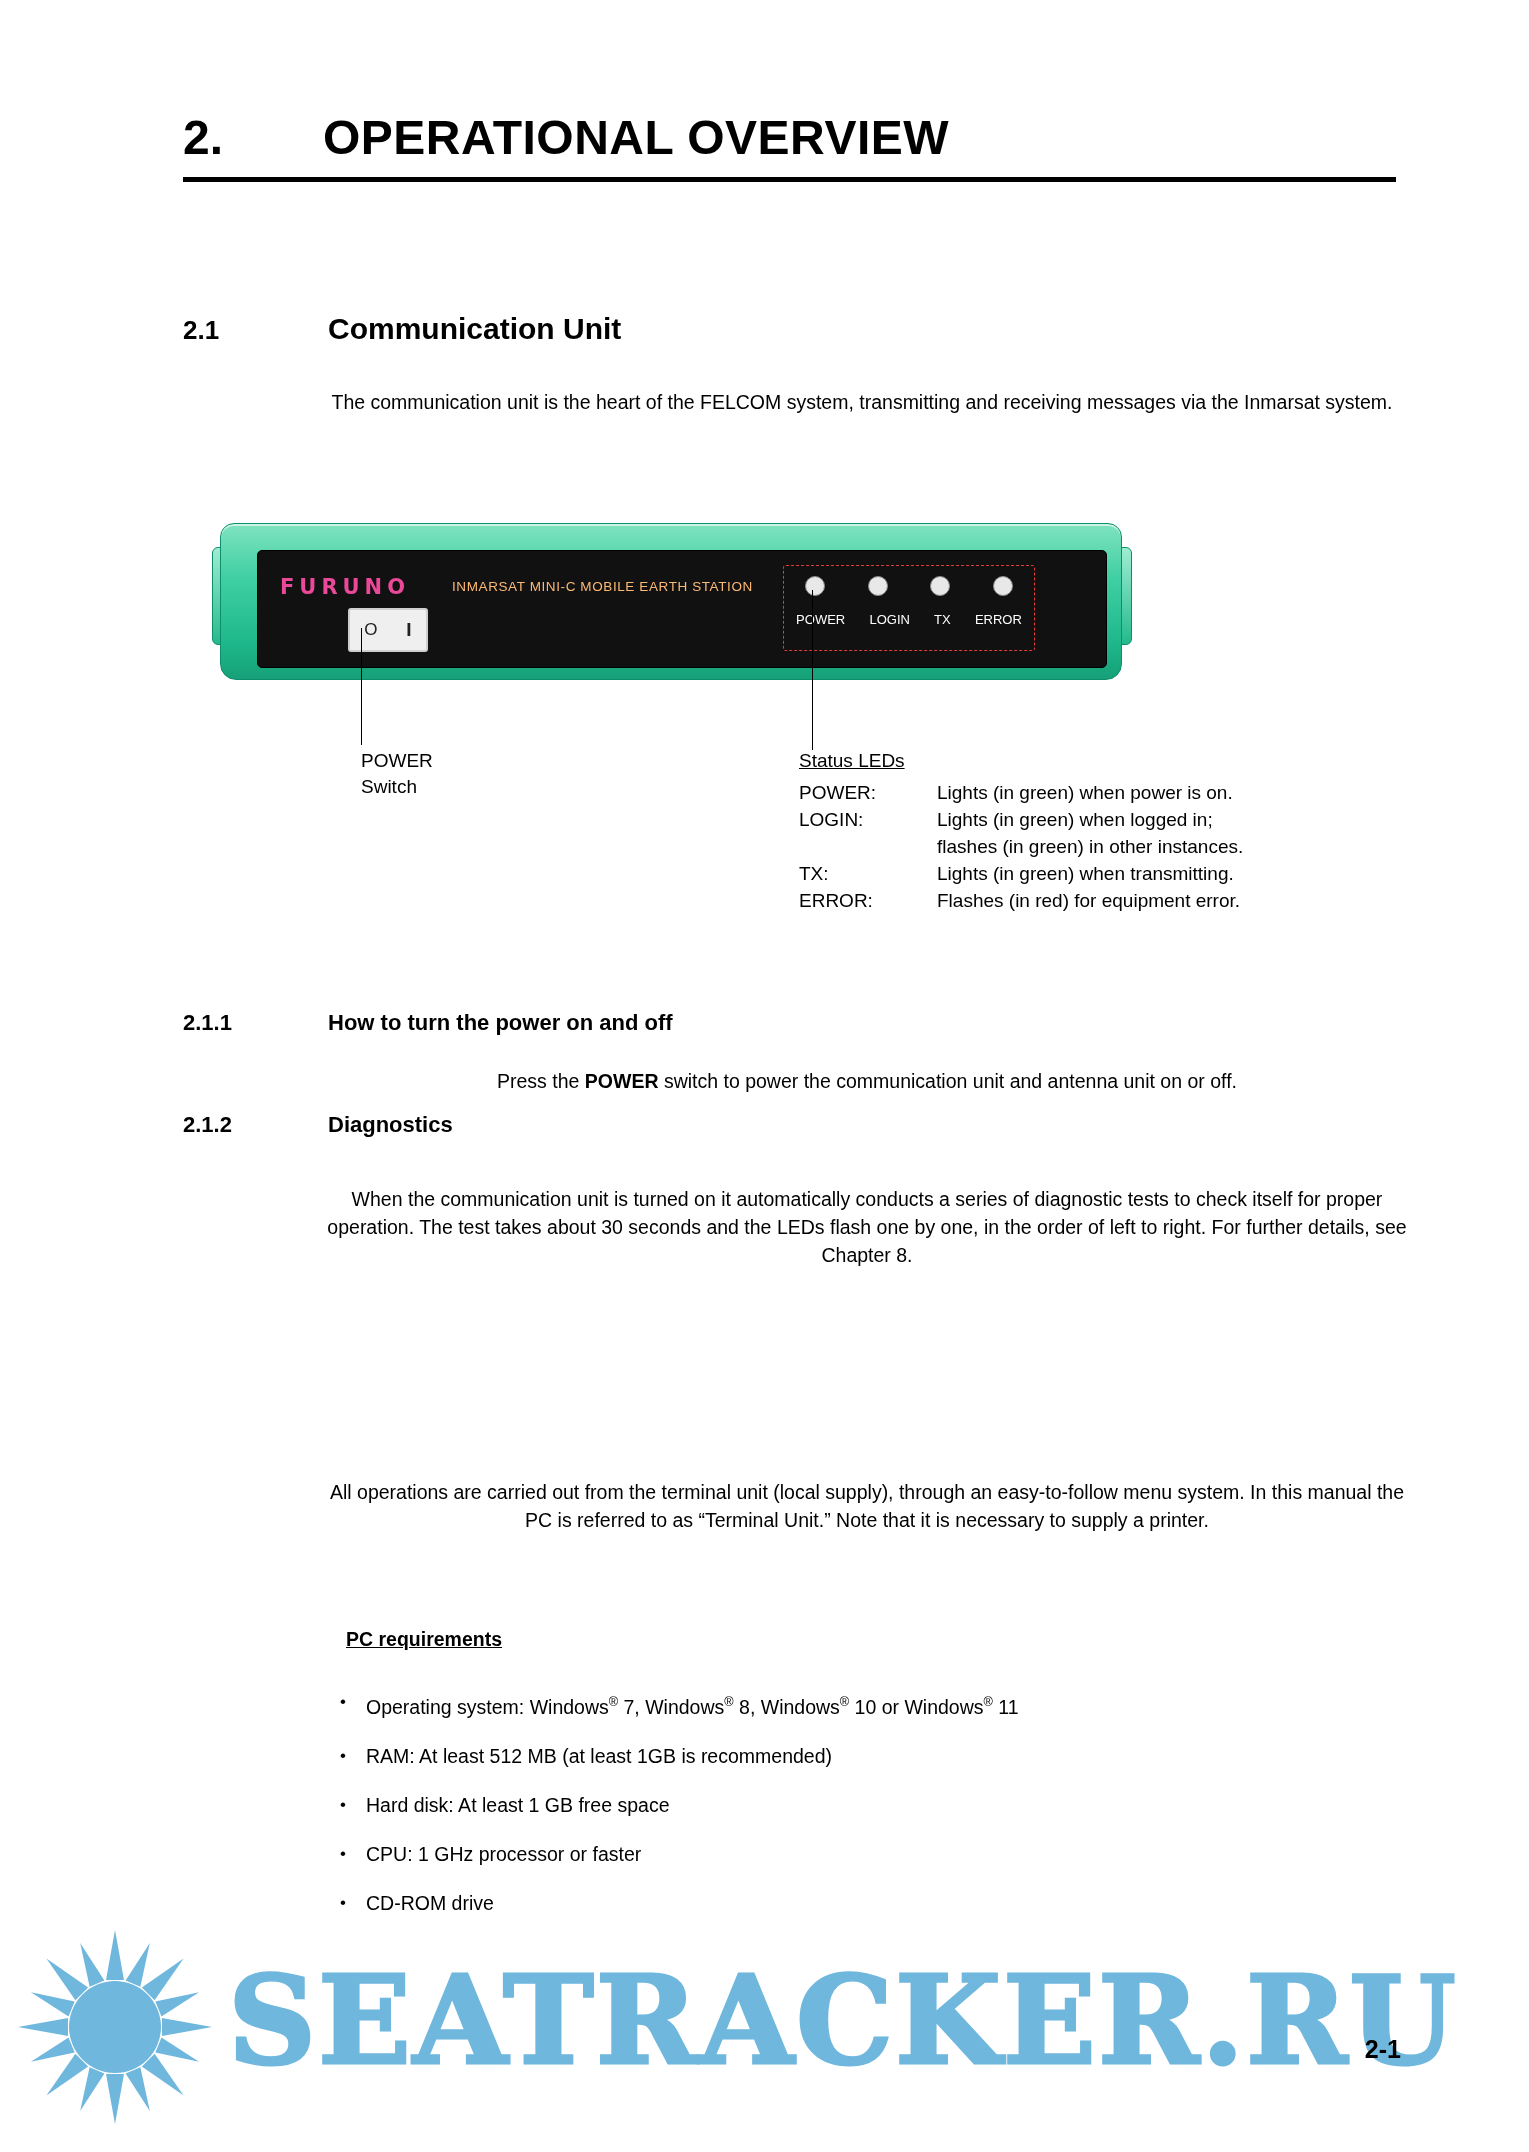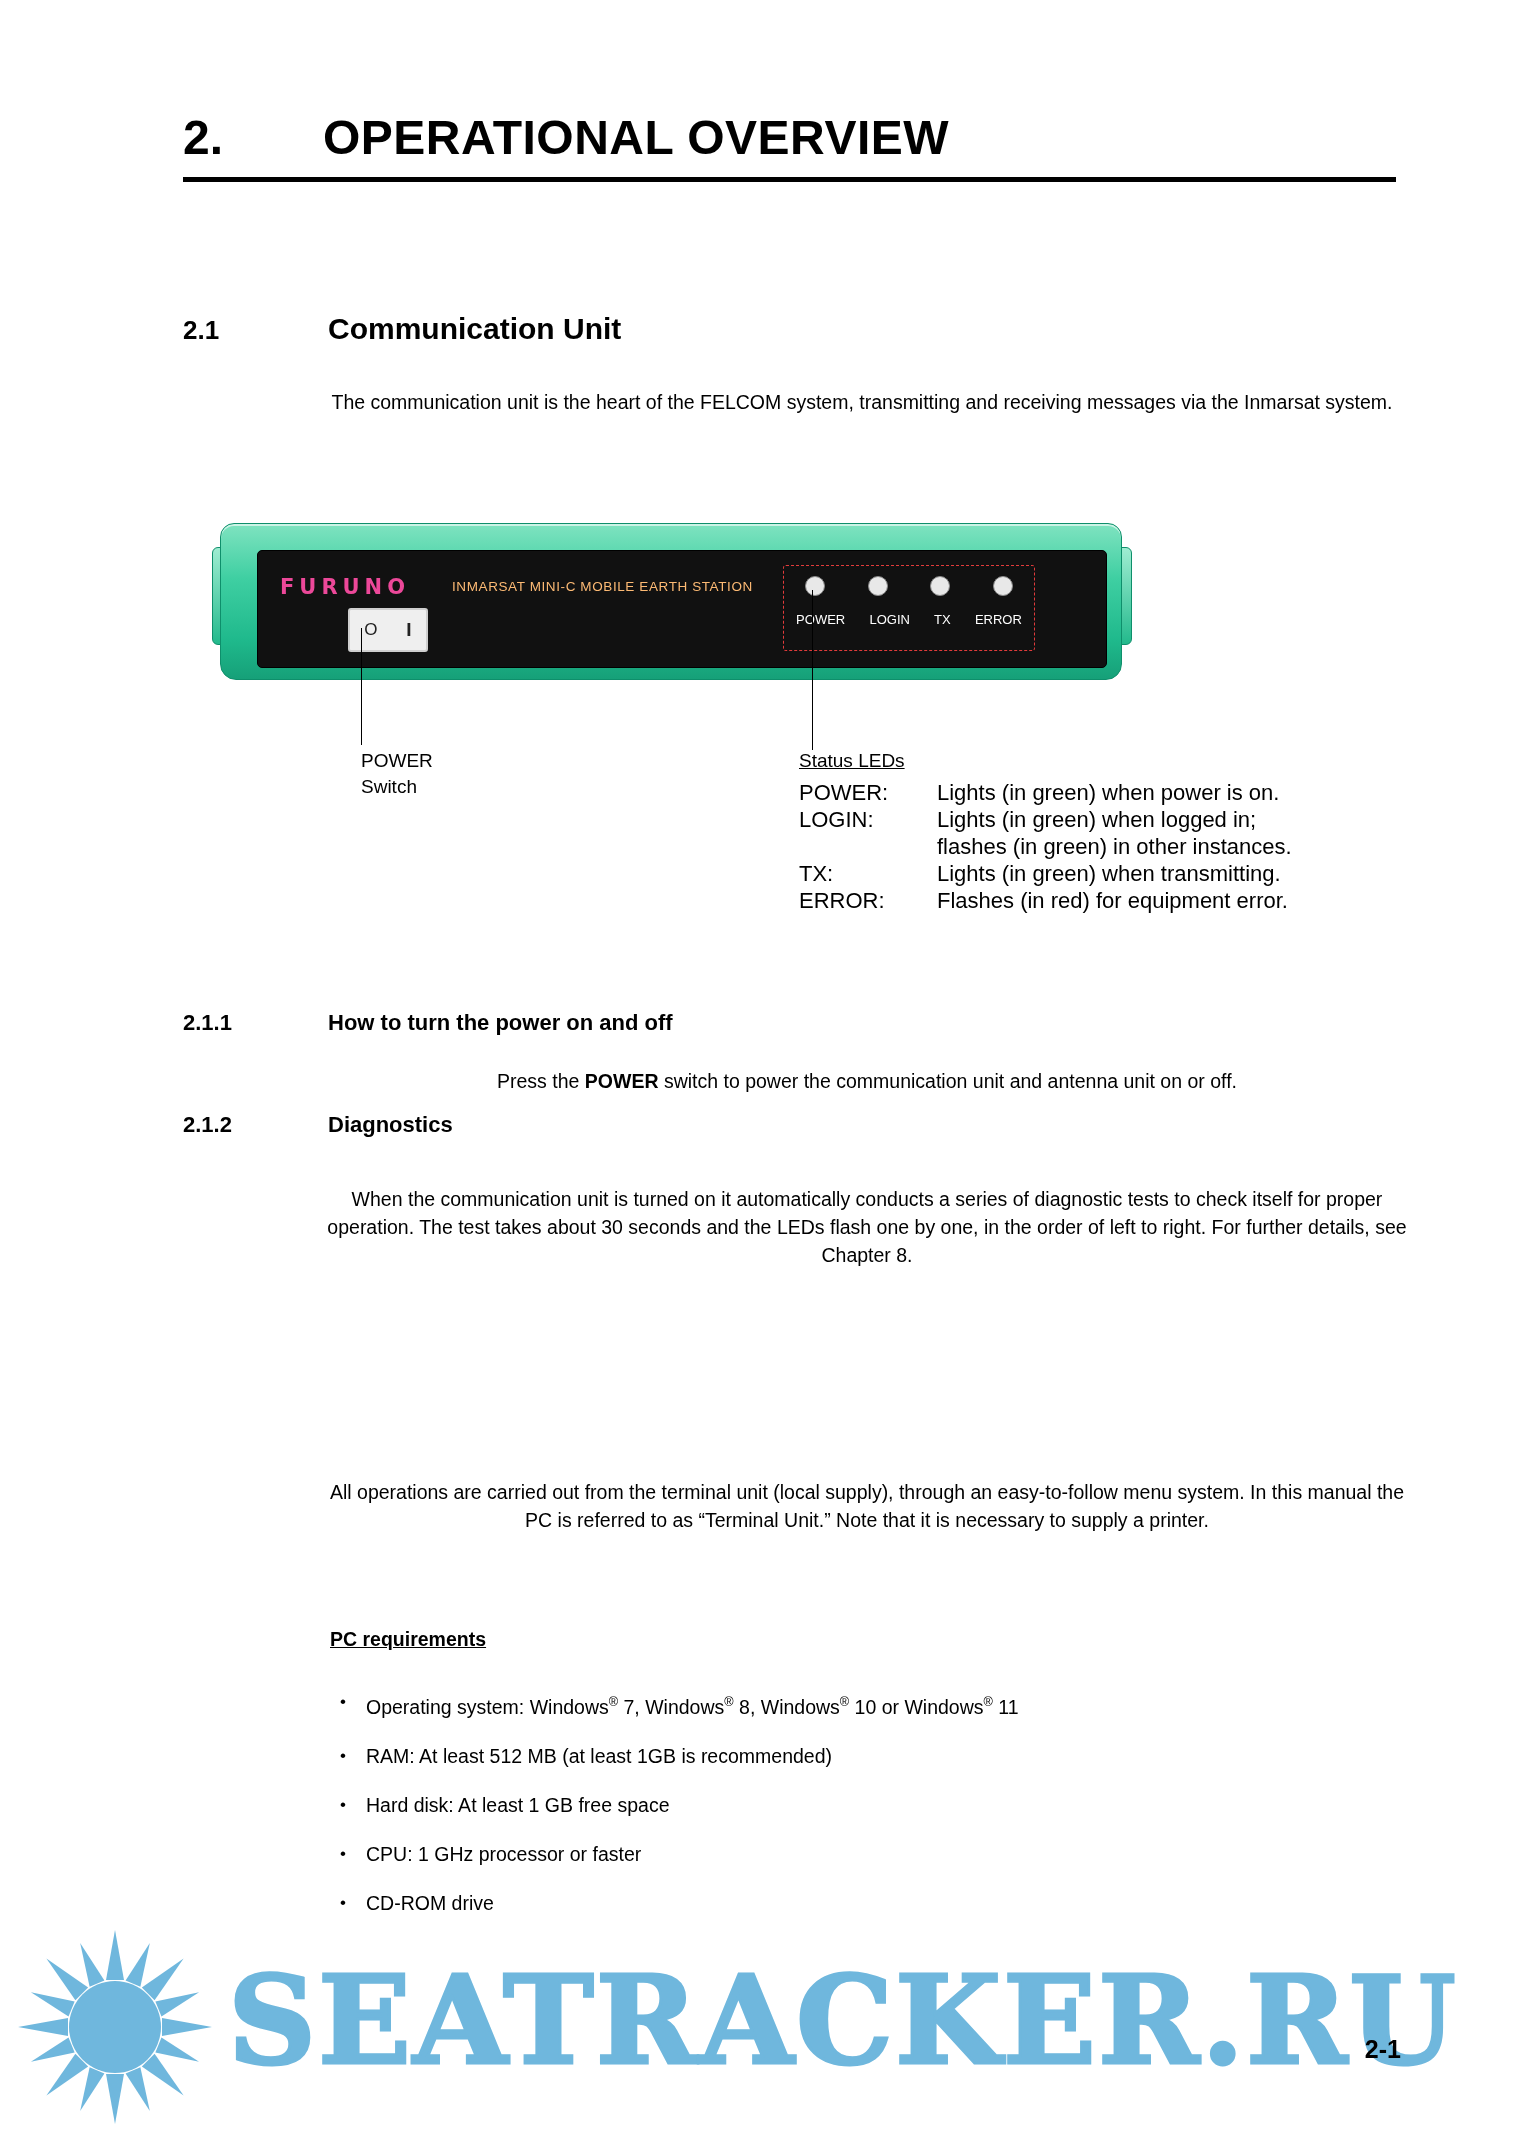--- a/index.html
+++ b/index.html
@@ -214,21 +214,21 @@
   .callout {
     position: absolute;
     font-size: 19px;
     line-height: 26px;
   }
   .callout .u {
     text-decoration: underline;
   }
   .led-table {
     position: absolute;
-    font-size: 22px;
+    font-size: 19px;
     line-height: 26px;
   }
   .led-table table { border-collapse: collapse; }
   .led-table td { padding: 0 0 1px 0; vertical-align: top; }
   .led-table td.k { width: 138px; }
 
   
   .bullets {
     position: absolute;
     font-size: 19.5px;
@@ -393,21 +393,21 @@
   <div class="h3" style="left:183px; top:1112px;">
     <div class="num">2.1.2</div>
     <div class="txt">Diagnostics</div>
   </div>
 
   <div class="para" style="left:327px; top:1185px; width:1080px;">When the communication unit is turned on it automatically conducts a series of diagnostic tests to check itself for proper operation. The test takes about 30 seconds and the LEDs flash one by one, in the order of left to right. For further details, see Chapter 8.</div>
 
 
   <div class="para" style="left:327px; top:1478px; width:1080px;">All operations are carried out from the terminal unit (local supply), through an easy-to-follow menu system. In this manual the PC is referred to as “Terminal Unit.” Note that it is necessary to supply a printer.</div>
 
-  <div class="underline-head" style="left:330px; top:1628px;text-align:right;">PC requirements</div>
+  <div class="underline-head" style="left:346px; top:1628px;text-align:right;">PC requirements</div>
 
   <div class="bullets" style="left:340px; top:1688px; width:1060px;">
     <div class="bullet">
       <div class="dot">•</div>
       <div><span>Operating system: Windows</span><sup>®</sup><span> 7, Windows</span><sup>®</sup><span> 8, Windows</span><sup>®</sup><span> 10 or Windows</span><sup>®</sup><span> 11</span></div>
     </div>
     <div class="bullet">
       <div class="dot">•</div>
       <div>RAM: At least 512 MB (at least 1GB is recommended)</div>
     </div>

